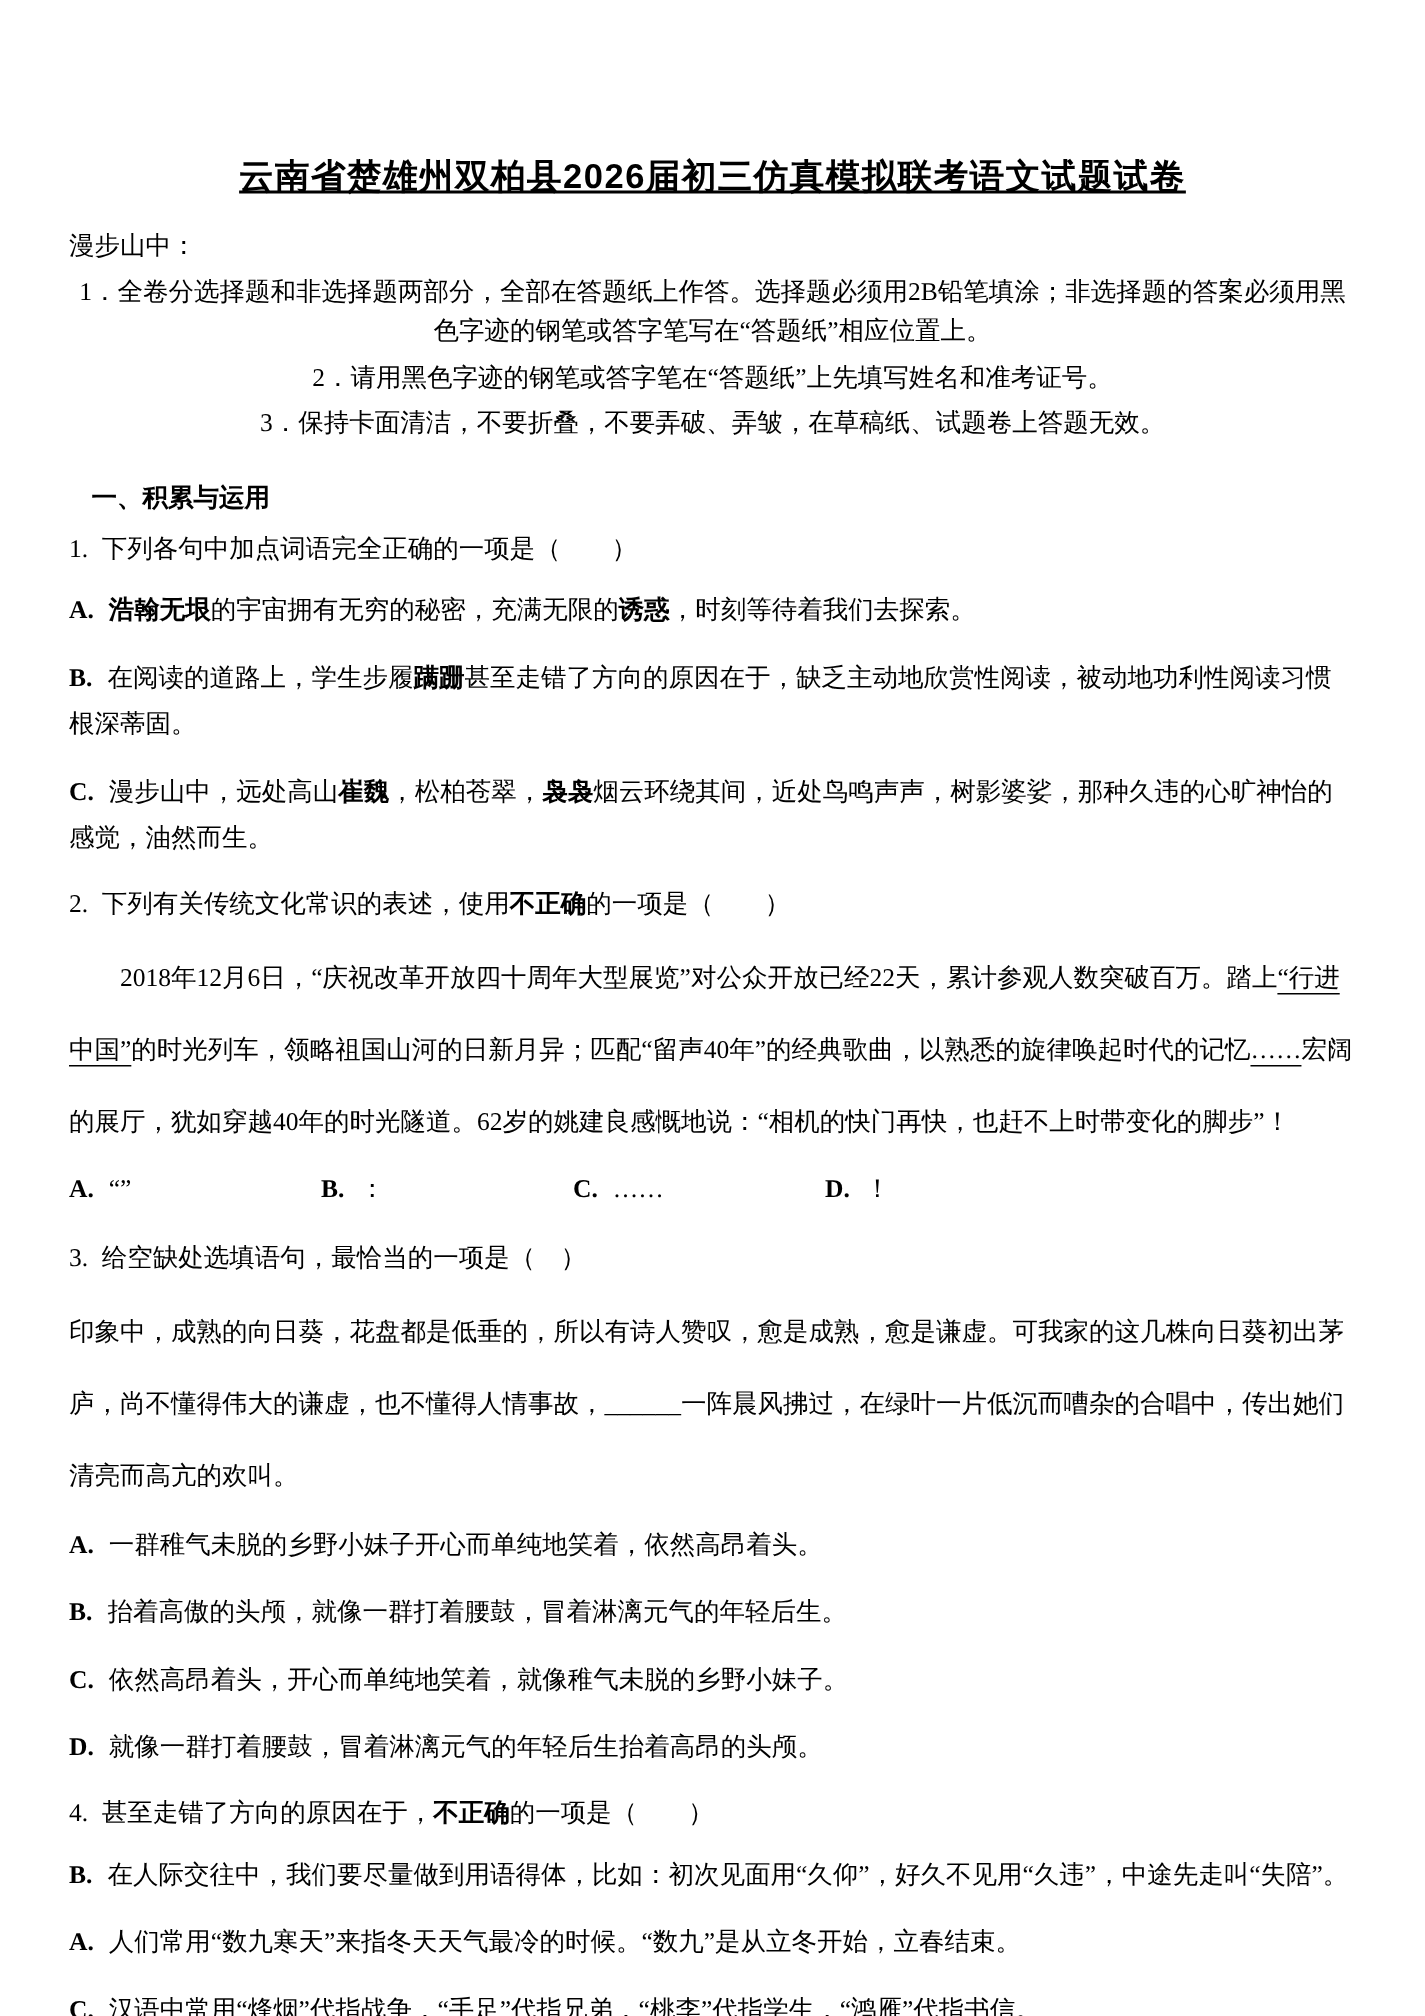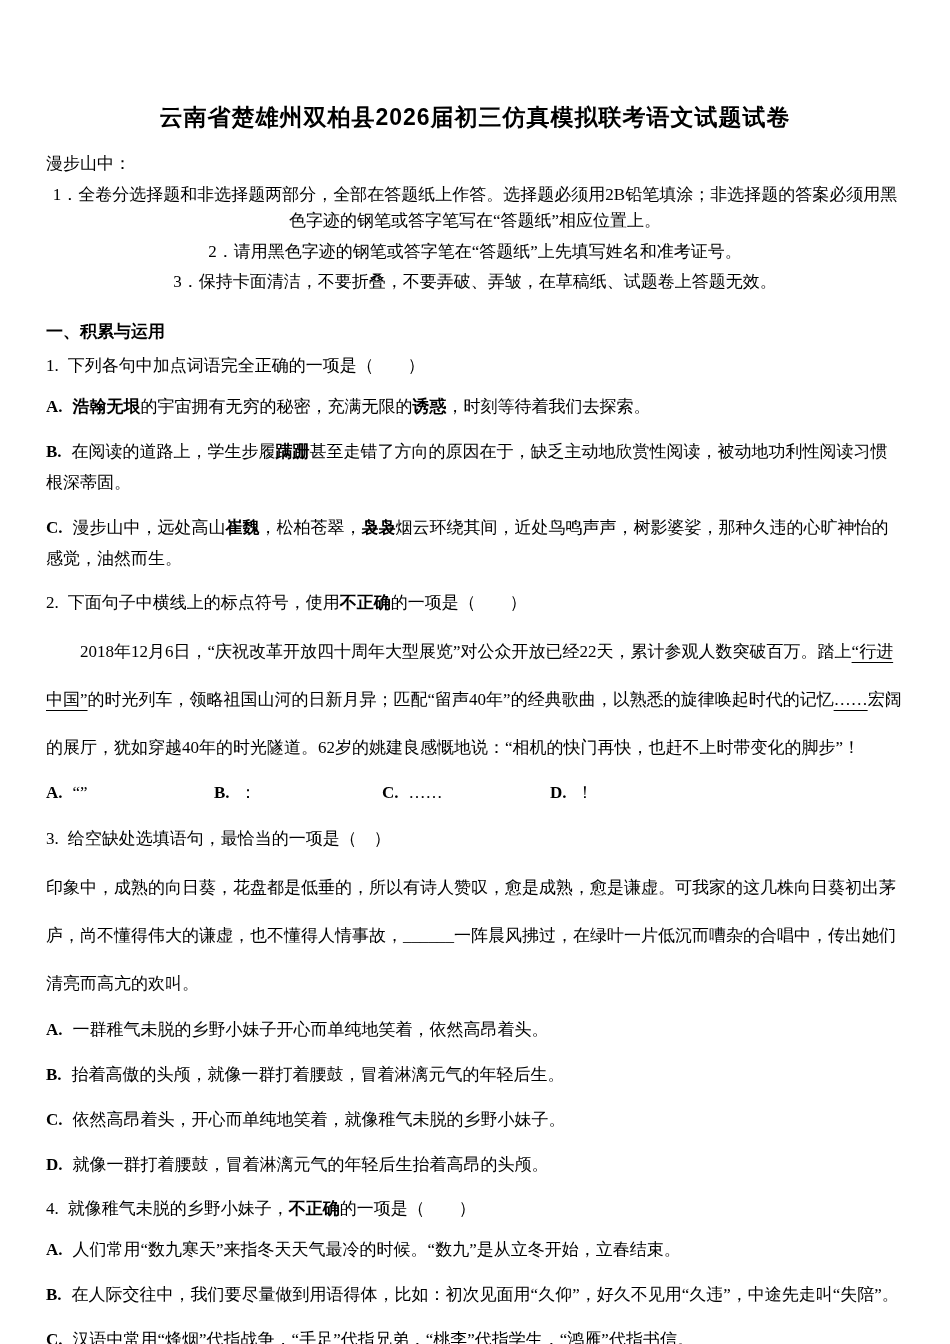--- a/index.html
+++ b/index.html
@@ -8,25 +8,26 @@
     margin:0 auto;background:#ffffff;color:#000;
     padding:102px 46px 0 46px;overflow:hidden;
     font-family:"Liberation Serif","DejaVu Serif",serif;
     font-size:17px;
   }
   .title{
     text-align:center;
     font-family:"Liberation Sans","DejaVu Sans",sans-serif;
     font-weight:bold;font-size:23px;letter-spacing:1px;
     margin:0 0 18px 0;
+    text-decoration:underline;
   }
   .notice{line-height:26.5px;}
   .notice-heading{margin:0;}
   .notice-item{margin:4px;text-align:center;}
-  .section-heading{margin:24px 0 6px 0;font-weight:600;}
+  .section-heading{margin:24px 0 6px 15px;font-weight:600;}
   .question{margin:0;}
   .stem{margin:8px 0 10px 0;line-height:30px;}
   .qnum{margin-right:9px;}
   .option{margin:0 0 14px 0;line-height:31px;}
   .optlabel{font-weight:bold;margin-right:10px;font-family:"Liberation Serif","DejaVu Serif",serif;}
   .paragraph{line-height:48px;margin:2px 0 6px 0;}
   .em{font-weight:bold;margin-top:28px;}
   .ul{text-decoration:underline;text-underline-offset:5px;}
   .inline-options{display:flex;margin:6px 0 16px 0;line-height:30px;}
   .inline-opt{width:168px;}
@@ -47,37 +48,37 @@
   <div class="section-heading">一、积累与运用</div>
 
   <div id="questions">
       <div class="question">
         <div class="stem"><span class="qnum">1.</span><span>下列各句中加点词语完全正确的一项是（　　）</span></div>
         <div class="option"><span class="optlabel">A.</span><span class="em">浩翰无垠</span><span>的宇宙拥有无穷的秘密，充满无限的</span><span class="em">诱惑</span><span>，时刻等待着我们去探索。</span></div>
         <div class="option"><span class="optlabel">B.</span><span>在阅读的道路上，学生步履</span><span class="em">蹒跚</span><span>甚至走错了方向的原因在于，缺乏主动地欣赏性阅读，被动地功利性阅读习惯根深蒂固。</span></div>
         <div class="option"><span class="optlabel">C.</span><span>漫步山中，远处高山</span><span class="em">崔魏</span><span>，松柏苍翠，</span><span class="em">袅袅</span><span>烟云环绕其间，近处鸟鸣声声，树影婆娑，那种久违的心旷神怡的感觉，油然而生。</span></div>
       </div>
       <div class="question">
-        <div class="stem"><span class="qnum">2.</span><span>下面句子中横线上的标点符号，使用</span><span class="em">不正确</span><span>的一项是（　　）</span></div>
+        <div class="stem"><span class="qnum">2.</span><span>下列有关传统文化常识的表述，使用</span><span class="em">不正确</span><span>的一项是（　　）</span></div>
         <div class="paragraph"><span>　　2018年12月6日，“庆祝改革开放四十周年大型展览”对公众开放已经22天，累计参观人数突破百万。踏上</span><span class="ul">“行进中国”</span><span>的时光列车，领略祖国山河的日新月异；匹配“留声40年”的经典歌曲，以熟悉的旋律唤起时代的记忆</span><span class="ul">……</span><span>宏阔的展厅，犹如穿越40年的时光隧道。62岁的姚建良感慨地说：“相机的快门再快，也赶不上时带变化的脚步”！</span></div>
         <div class="inline-options">
           <span class="inline-opt"><span class="optlabel">A.</span><span>“”</span></span>
           <span class="inline-opt"><span class="optlabel">B.</span><span>：</span></span>
           <span class="inline-opt"><span class="optlabel">C.</span><span>……</span></span>
           <span class="inline-opt"><span class="optlabel">D.</span><span>！</span></span>
         </div>
       </div>
       <div class="question">
         <div class="stem"><span class="qnum">3.</span><span>给空缺处选填语句，最恰当的一项是（　）</span></div>
         <div class="paragraph"><span>印象中，成熟的向日葵，花盘都是低垂的，所以有诗人赞叹，愈是成熟，愈是谦虚。可我家的这几株向日葵初出茅庐，尚不懂得伟大的谦虚，也不懂得人情事故，______一阵晨风拂过，在绿叶一片低沉而嘈杂的合唱中，传出她们清亮而高亢的欢叫。</span></div>
         <div class="option"><span class="optlabel">A.</span><span>一群稚气未脱的乡野小妹子开心而单纯地笑着，依然高昂着头。</span></div>
         <div class="option"><span class="optlabel">B.</span><span>抬着高傲的头颅，就像一群打着腰鼓，冒着淋漓元气的年轻后生。</span></div>
         <div class="option"><span class="optlabel">C.</span><span>依然高昂着头，开心而单纯地笑着，就像稚气未脱的乡野小妹子。</span></div>
         <div class="option"><span class="optlabel">D.</span><span>就像一群打着腰鼓，冒着淋漓元气的年轻后生抬着高昂的头颅。</span></div>
       </div>
       <div class="question">
-        <div class="stem"><span class="qnum">4.</span><span>就像稚气未脱的乡野小妹子，</span><span class="em">不正确</span><span>的一项是（　　）</span></div>
+        <div class="stem"><span class="qnum">4.</span><span>甚至走错了方向的原因在于，</span><span class="em">不正确</span><span>的一项是（　　）</span></div>
+        <div class="option"><span class="optlabel">B.</span><span>在人际交往中，我们要尽量做到用语得体，比如：初次见面用“久仰”，好久不见用“久违”，中途先走叫“失陪”。</span></div>
         <div class="option"><span class="optlabel">A.</span><span>人们常用“数九寒天”来指冬天天气最冷的时候。“数九”是从立冬开始，立春结束。</span></div>
-        <div class="option"><span class="optlabel">B.</span><span>在人际交往中，我们要尽量做到用语得体，比如：初次见面用“久仰”，好久不见用“久违”，中途先走叫“失陪”。</span></div>
         <div class="option"><span class="optlabel">C.</span><span>汉语中常用“烽烟”代指战争，“手足”代指兄弟，“桃李”代指学生，“鸿雁”代指书信。</span></div>
       </div>
     </div>
 </div>
 
 </body></html>

